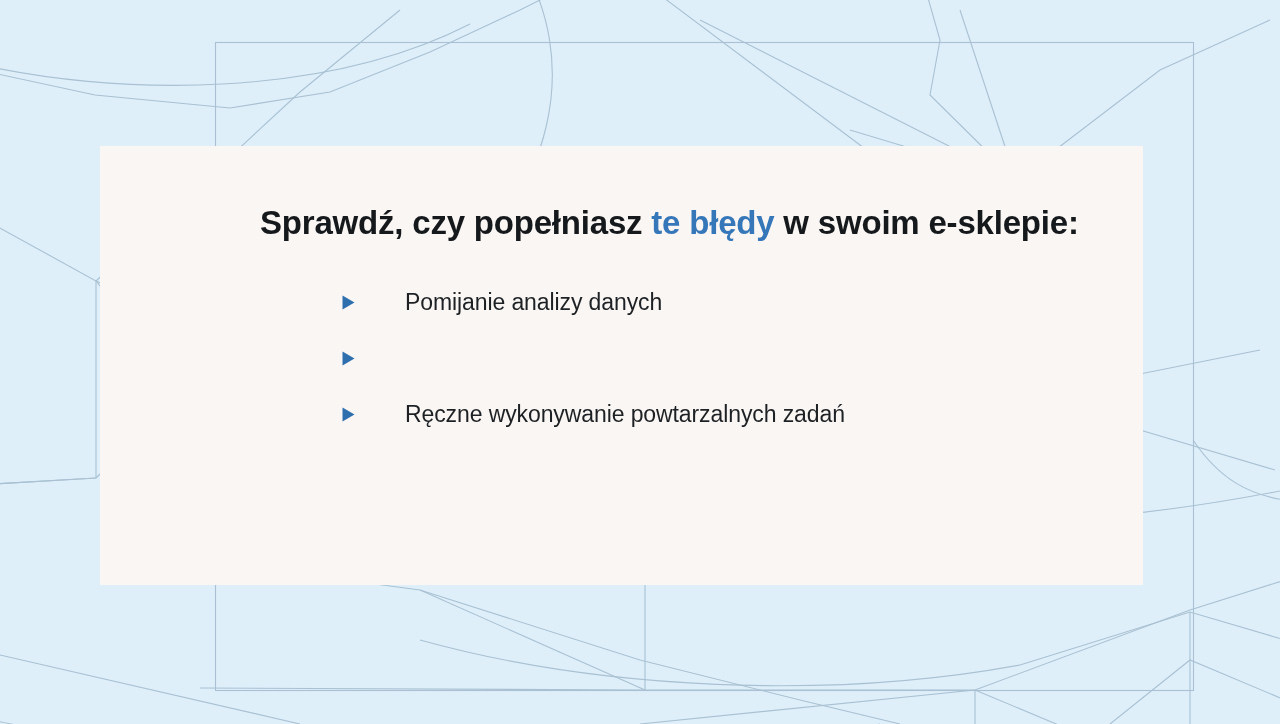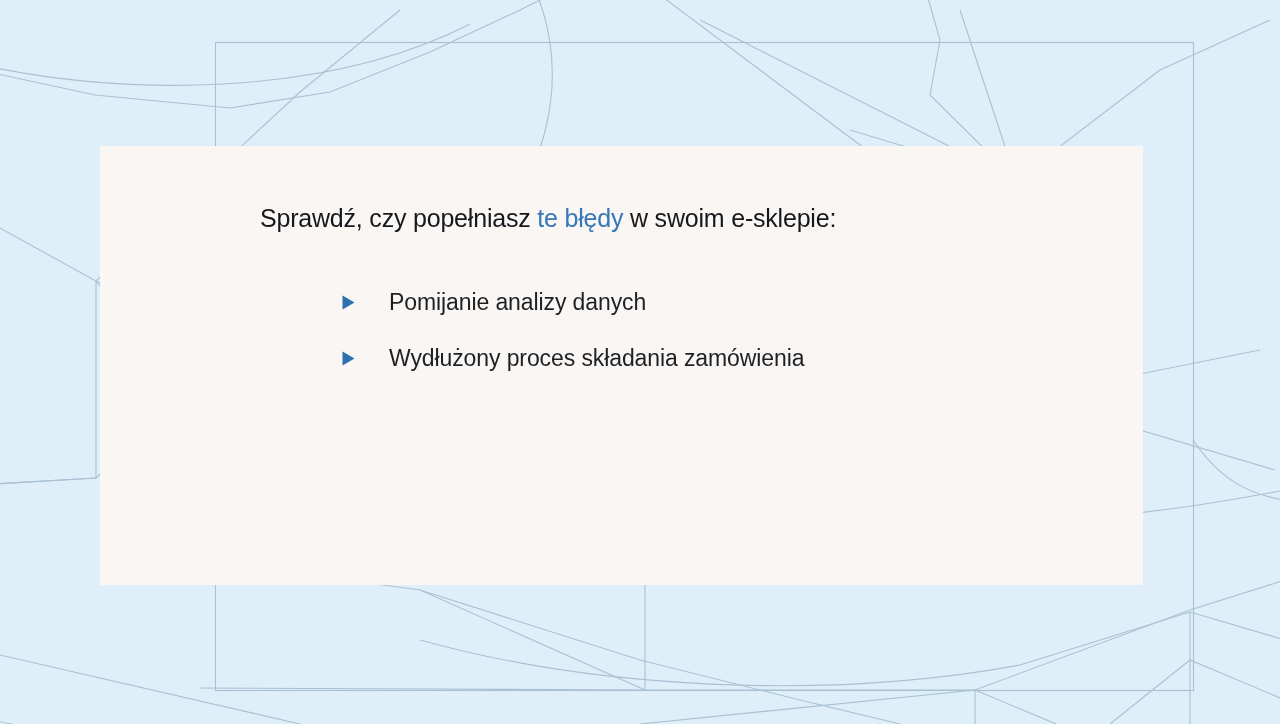--- a/index.html
+++ b/index.html
@@ -36,22 +36,22 @@
     background: #faf6f4;
     z-index: 2;
     box-sizing: border-box;
   }
 
   #headline {
     position: absolute;
     left: 160px;           
     top: 58px;             
     margin: 0;
-    font-size: 25px;
-    font-weight: 400;
+    font-size: 33px;
+    font-weight: 700;
     letter-spacing: -0.2px;
     color: #15191c;
     white-space: nowrap;
     line-height: 1.15;
   }
   #headline .accent {
     color: #3577b8;
   }
 
   #benefit-list {
@@ -59,20 +59,21 @@
     left: 242px;           
     top: 128px;            
     margin: 0;
     padding: 0;
     list-style: none;
   }
   .list-item {
     display: flex;
     align-items: center;
     height: 56px;
+    gap: 16px;
   }
   .bullet-icon {
     flex: 0 0 auto;
     width: 13px;
     height: 15px;
     margin-right: 34px;
     display: block;
   }
   .item-label {
     font-size: 23px;
@@ -141,17 +142,22 @@
     <li class="list-item">
       <svg class="bullet-icon" viewBox="0 0 13 15" aria-hidden="true">
         <polygon points="0.5,0.5 12.5,7.5 0.5,14.5" fill="#2f6fae"></polygon>
       </svg>
       <span class="item-label">Pomijanie analizy danych</span>
     </li>
     <li class="list-item">
       <svg class="bullet-icon" viewBox="0 0 13 15" aria-hidden="true">
         <polygon points="0.5,0.5 12.5,7.5 0.5,14.5" fill="#2f6fae"></polygon>
       </svg>
-      <span class="item-label">Wydłużony proces składania zamówienia</span>
+    </li>
+    <li class="list-item">
+      <svg class="bullet-icon" viewBox="0 0 13 15" aria-hidden="true">
+        <polygon points="0.5,0.5 12.5,7.5 0.5,14.5" fill="#2f6fae"></polygon>
+      </svg>
+      <span class="item-label">Ręczne wykonywanie powtarzalnych zadań</span>
     </li>
   </ul>
 
 </div>
 
 </body></html>

